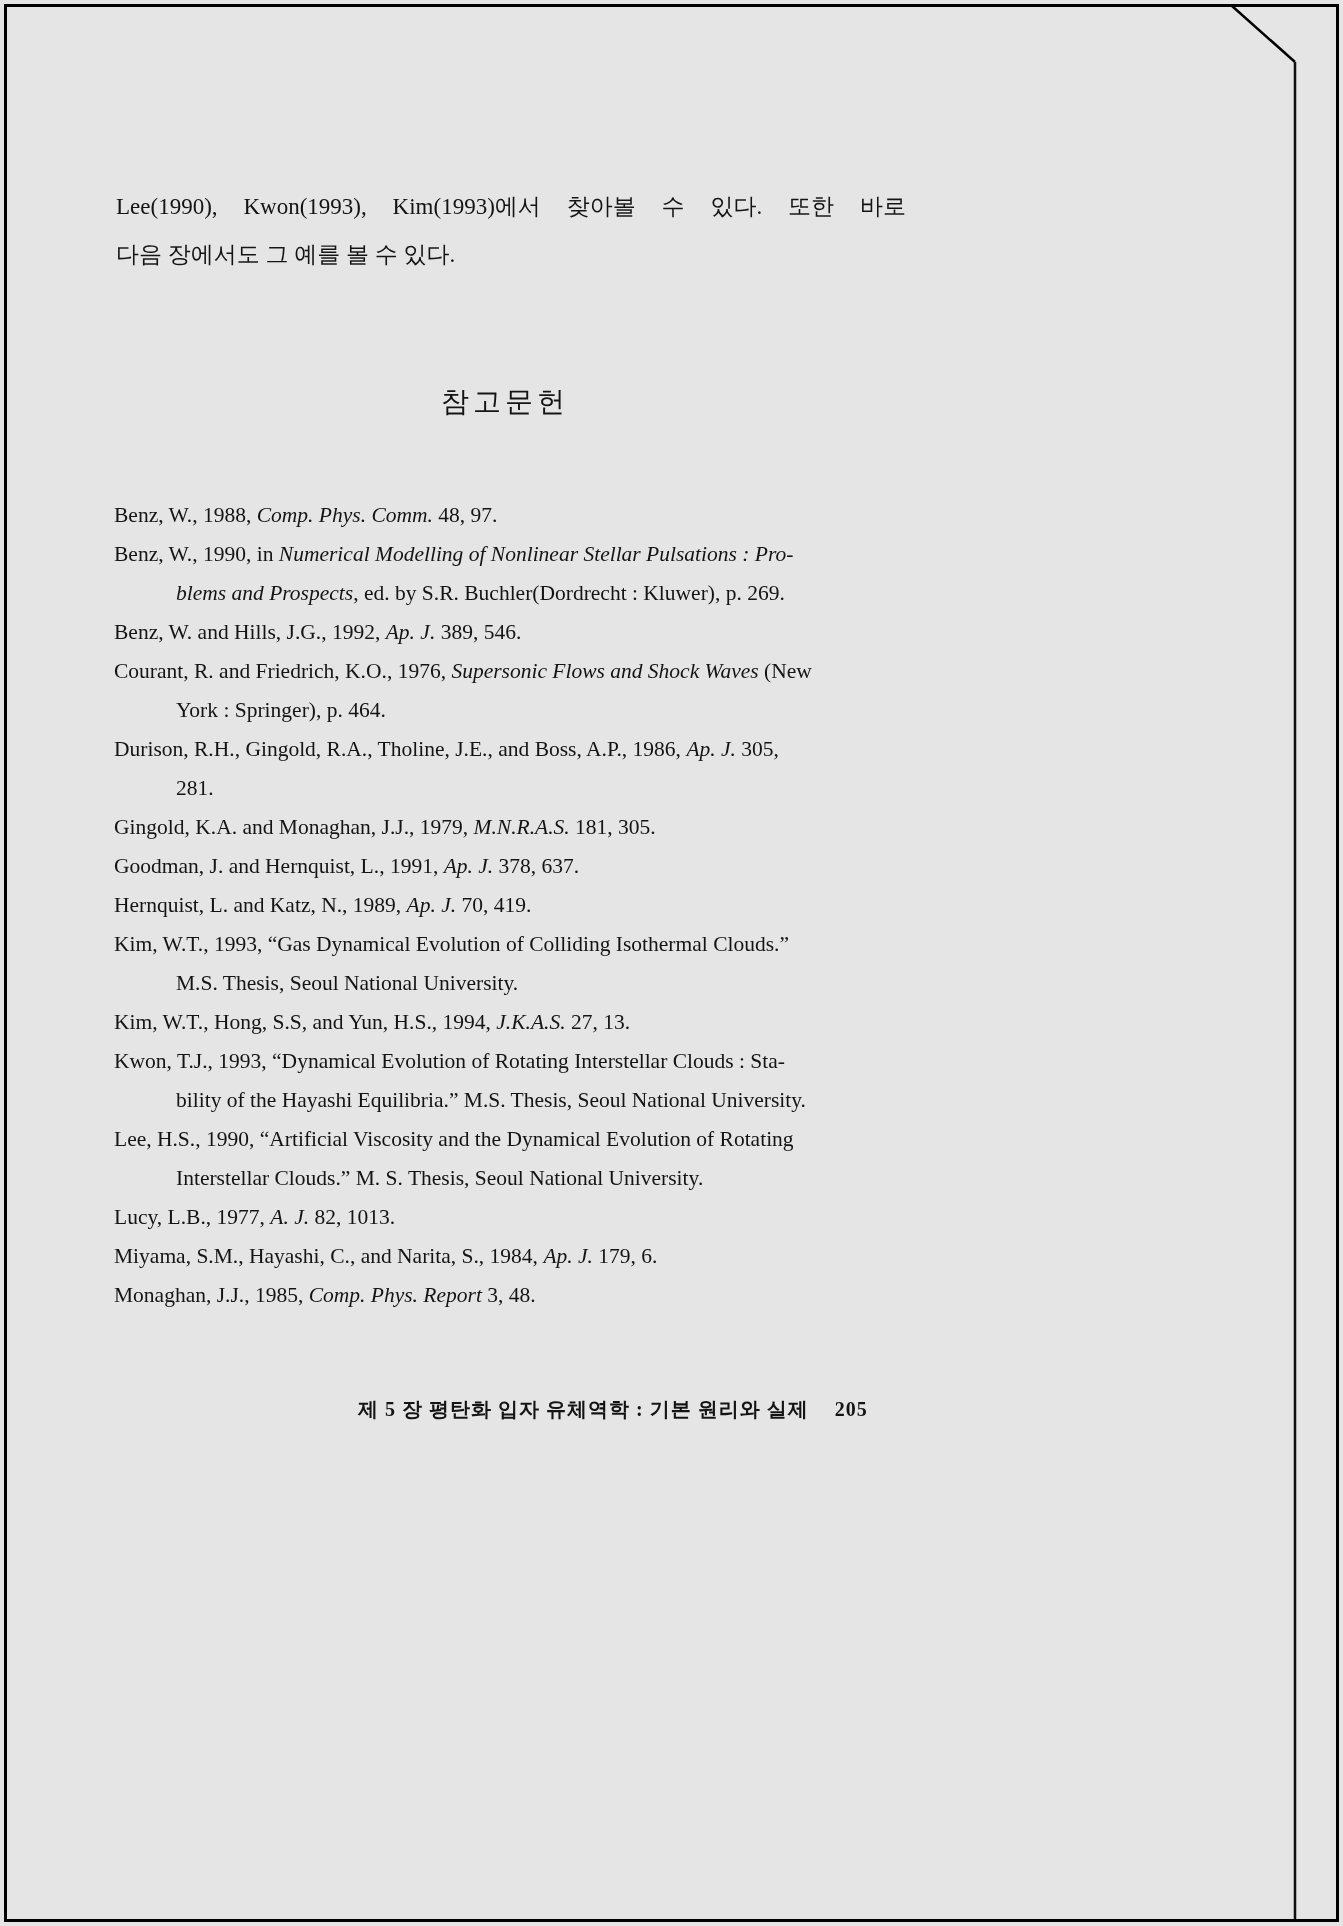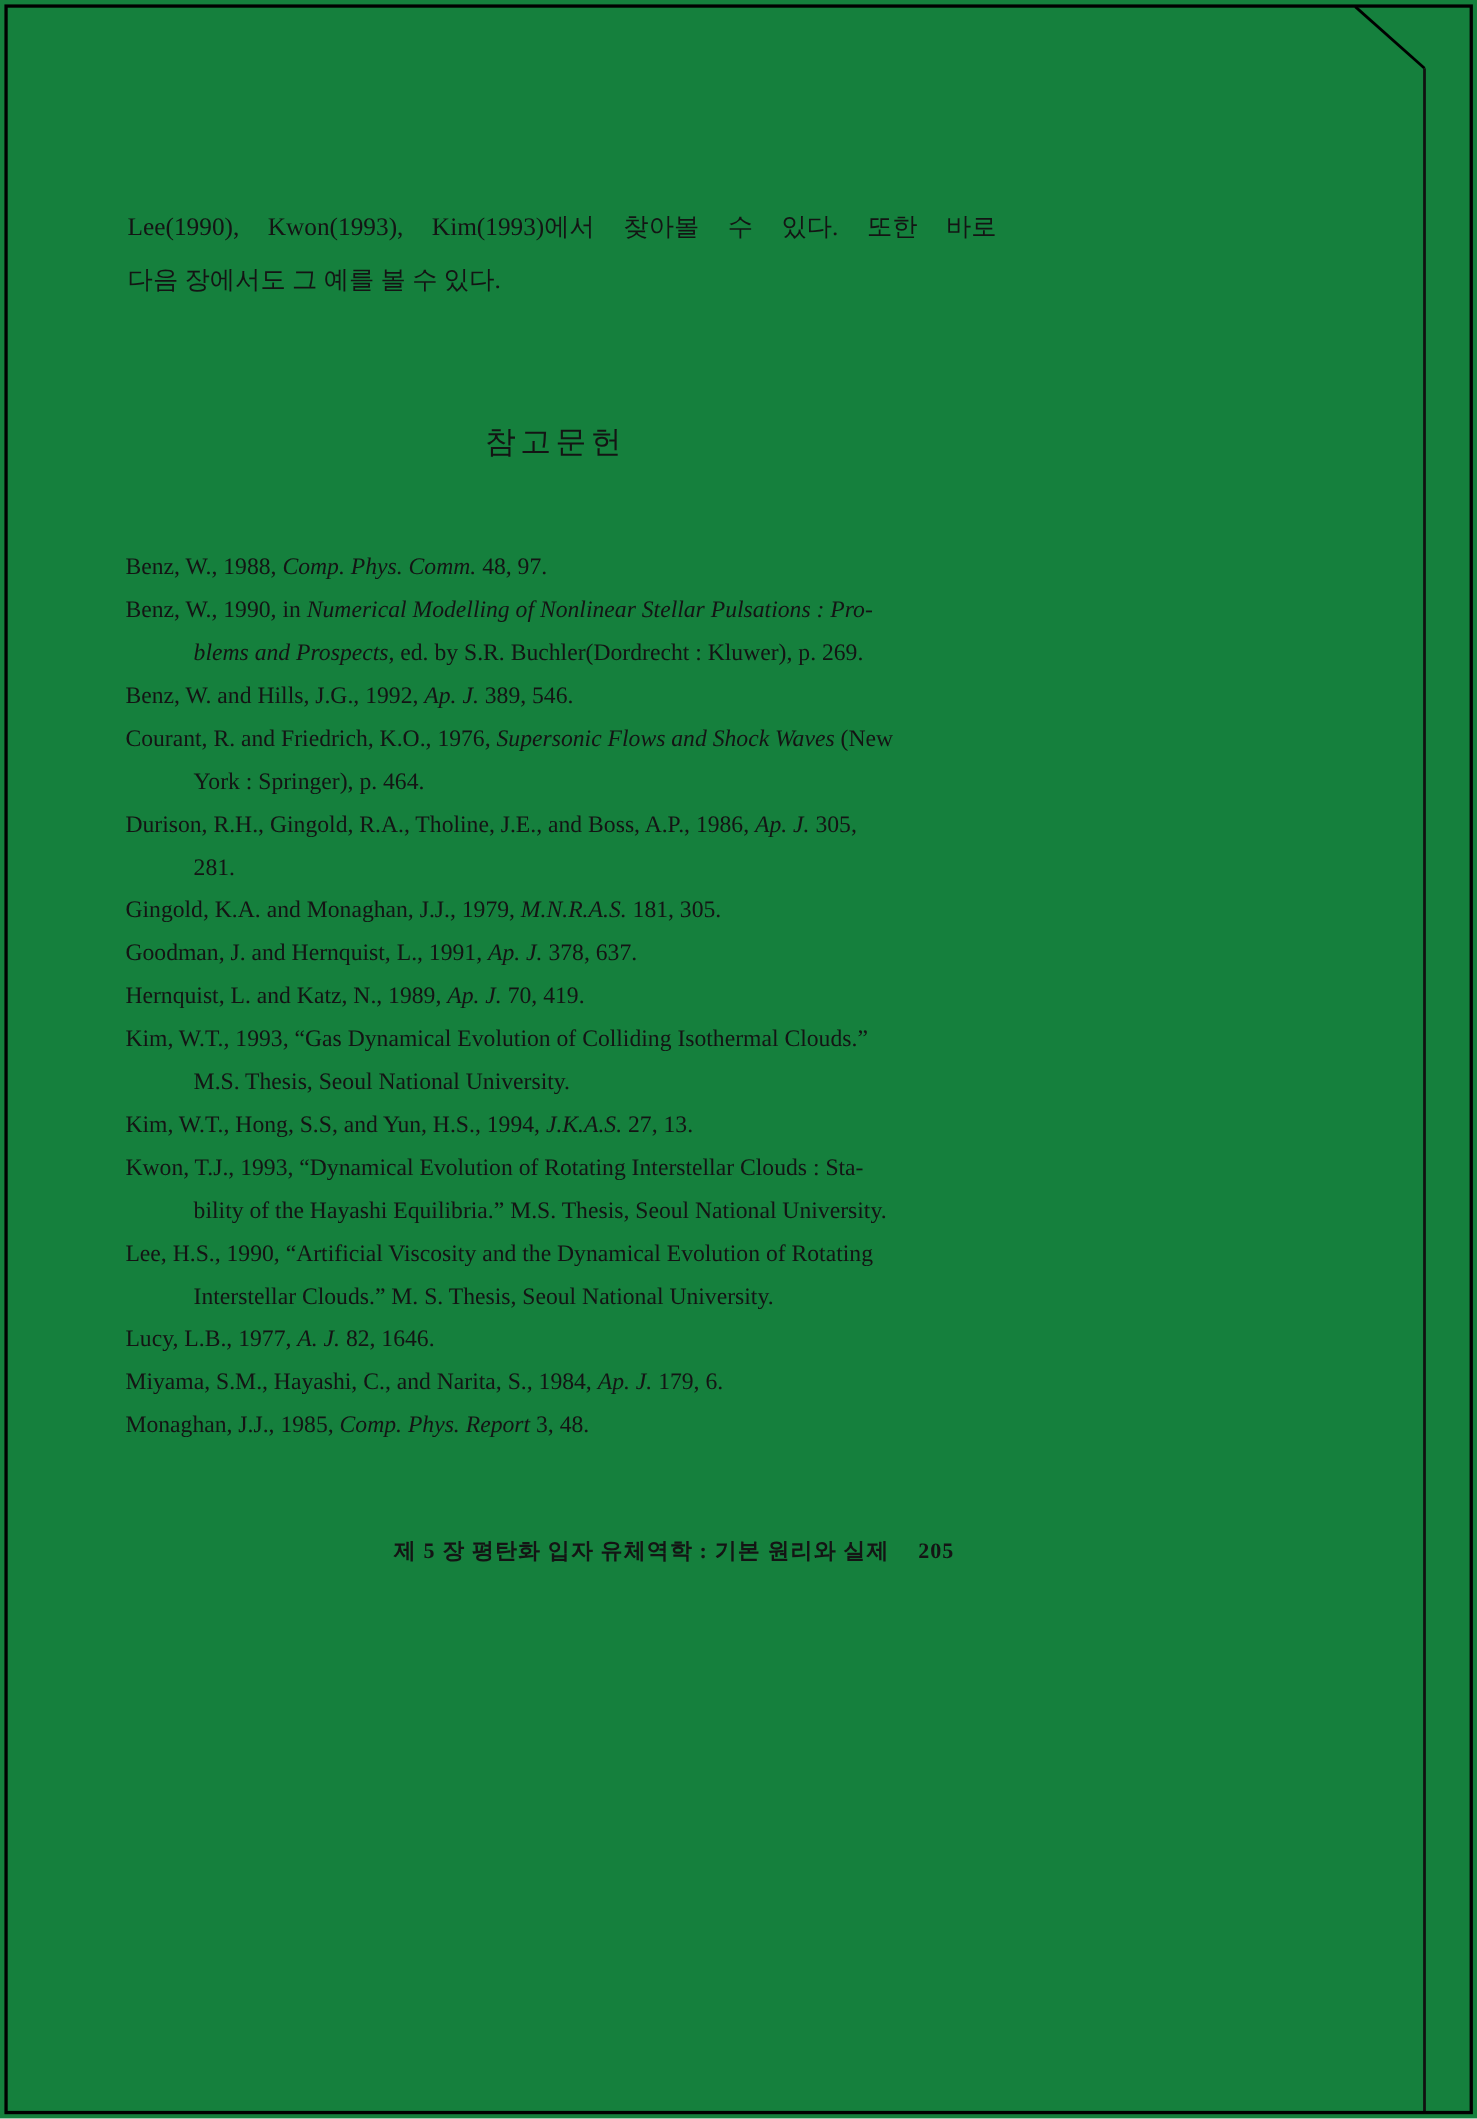--- a/index.html
+++ b/index.html
@@ -4,21 +4,21 @@
 <style>
   html, body {
     margin: 0;
     padding: 0;
     background: #ffffff;
   }
   .scan {
     position: relative;
     width: 1343px;
     height: 1926px;
-    background: #15803d;
+    background: #e5e5e5;
     overflow: hidden;
     font-family: "Liberation Serif", "DejaVu Serif", serif;
     color: #141414;
   }
   .page-frame {
     position: absolute;
     inset: 4px;
     border: 3px solid #000;
     pointer-events: none;
     z-index: 5;
@@ -138,21 +138,21 @@
       </div>
       <div class="ref">
         <div class="ref-line"><span>Kwon, T.J., 1993, “Dynamical  Evolution of Rotating Interstellar Clouds : Sta-</span></div>
         <div class="ref-line cont"><span>bility of the Hayashi Equilibria.” M.S. Thesis, Seoul National University.</span></div>
       </div>
       <div class="ref">
         <div class="ref-line"><span>Lee, H.S., 1990, “Artificial Viscosity and the Dynamical Evolution of Rotating</span></div>
         <div class="ref-line cont"><span>Interstellar Clouds.” M. S. Thesis, Seoul National University.</span></div>
       </div>
       <div class="ref">
-        <div class="ref-line"><span>Lucy, L.B., 1977, </span><span class="it">A. J.</span><span> 82, 1646.</span></div>
+        <div class="ref-line"><span>Lucy, L.B., 1977, </span><span class="it">A. J.</span><span> 82, 1013.</span></div>
       </div>
       <div class="ref">
         <div class="ref-line"><span>Miyama, S.M., Hayashi, C., and Narita, S., 1984, </span><span class="it">Ap. J.</span><span> 179, 6.</span></div>
       </div>
       <div class="ref">
         <div class="ref-line"><span>Monaghan, J.J., 1985, </span><span class="it">Comp. Phys. Report</span><span> 3, 48.</span></div>
       </div>
     </div>
 
   <div class="footer">

